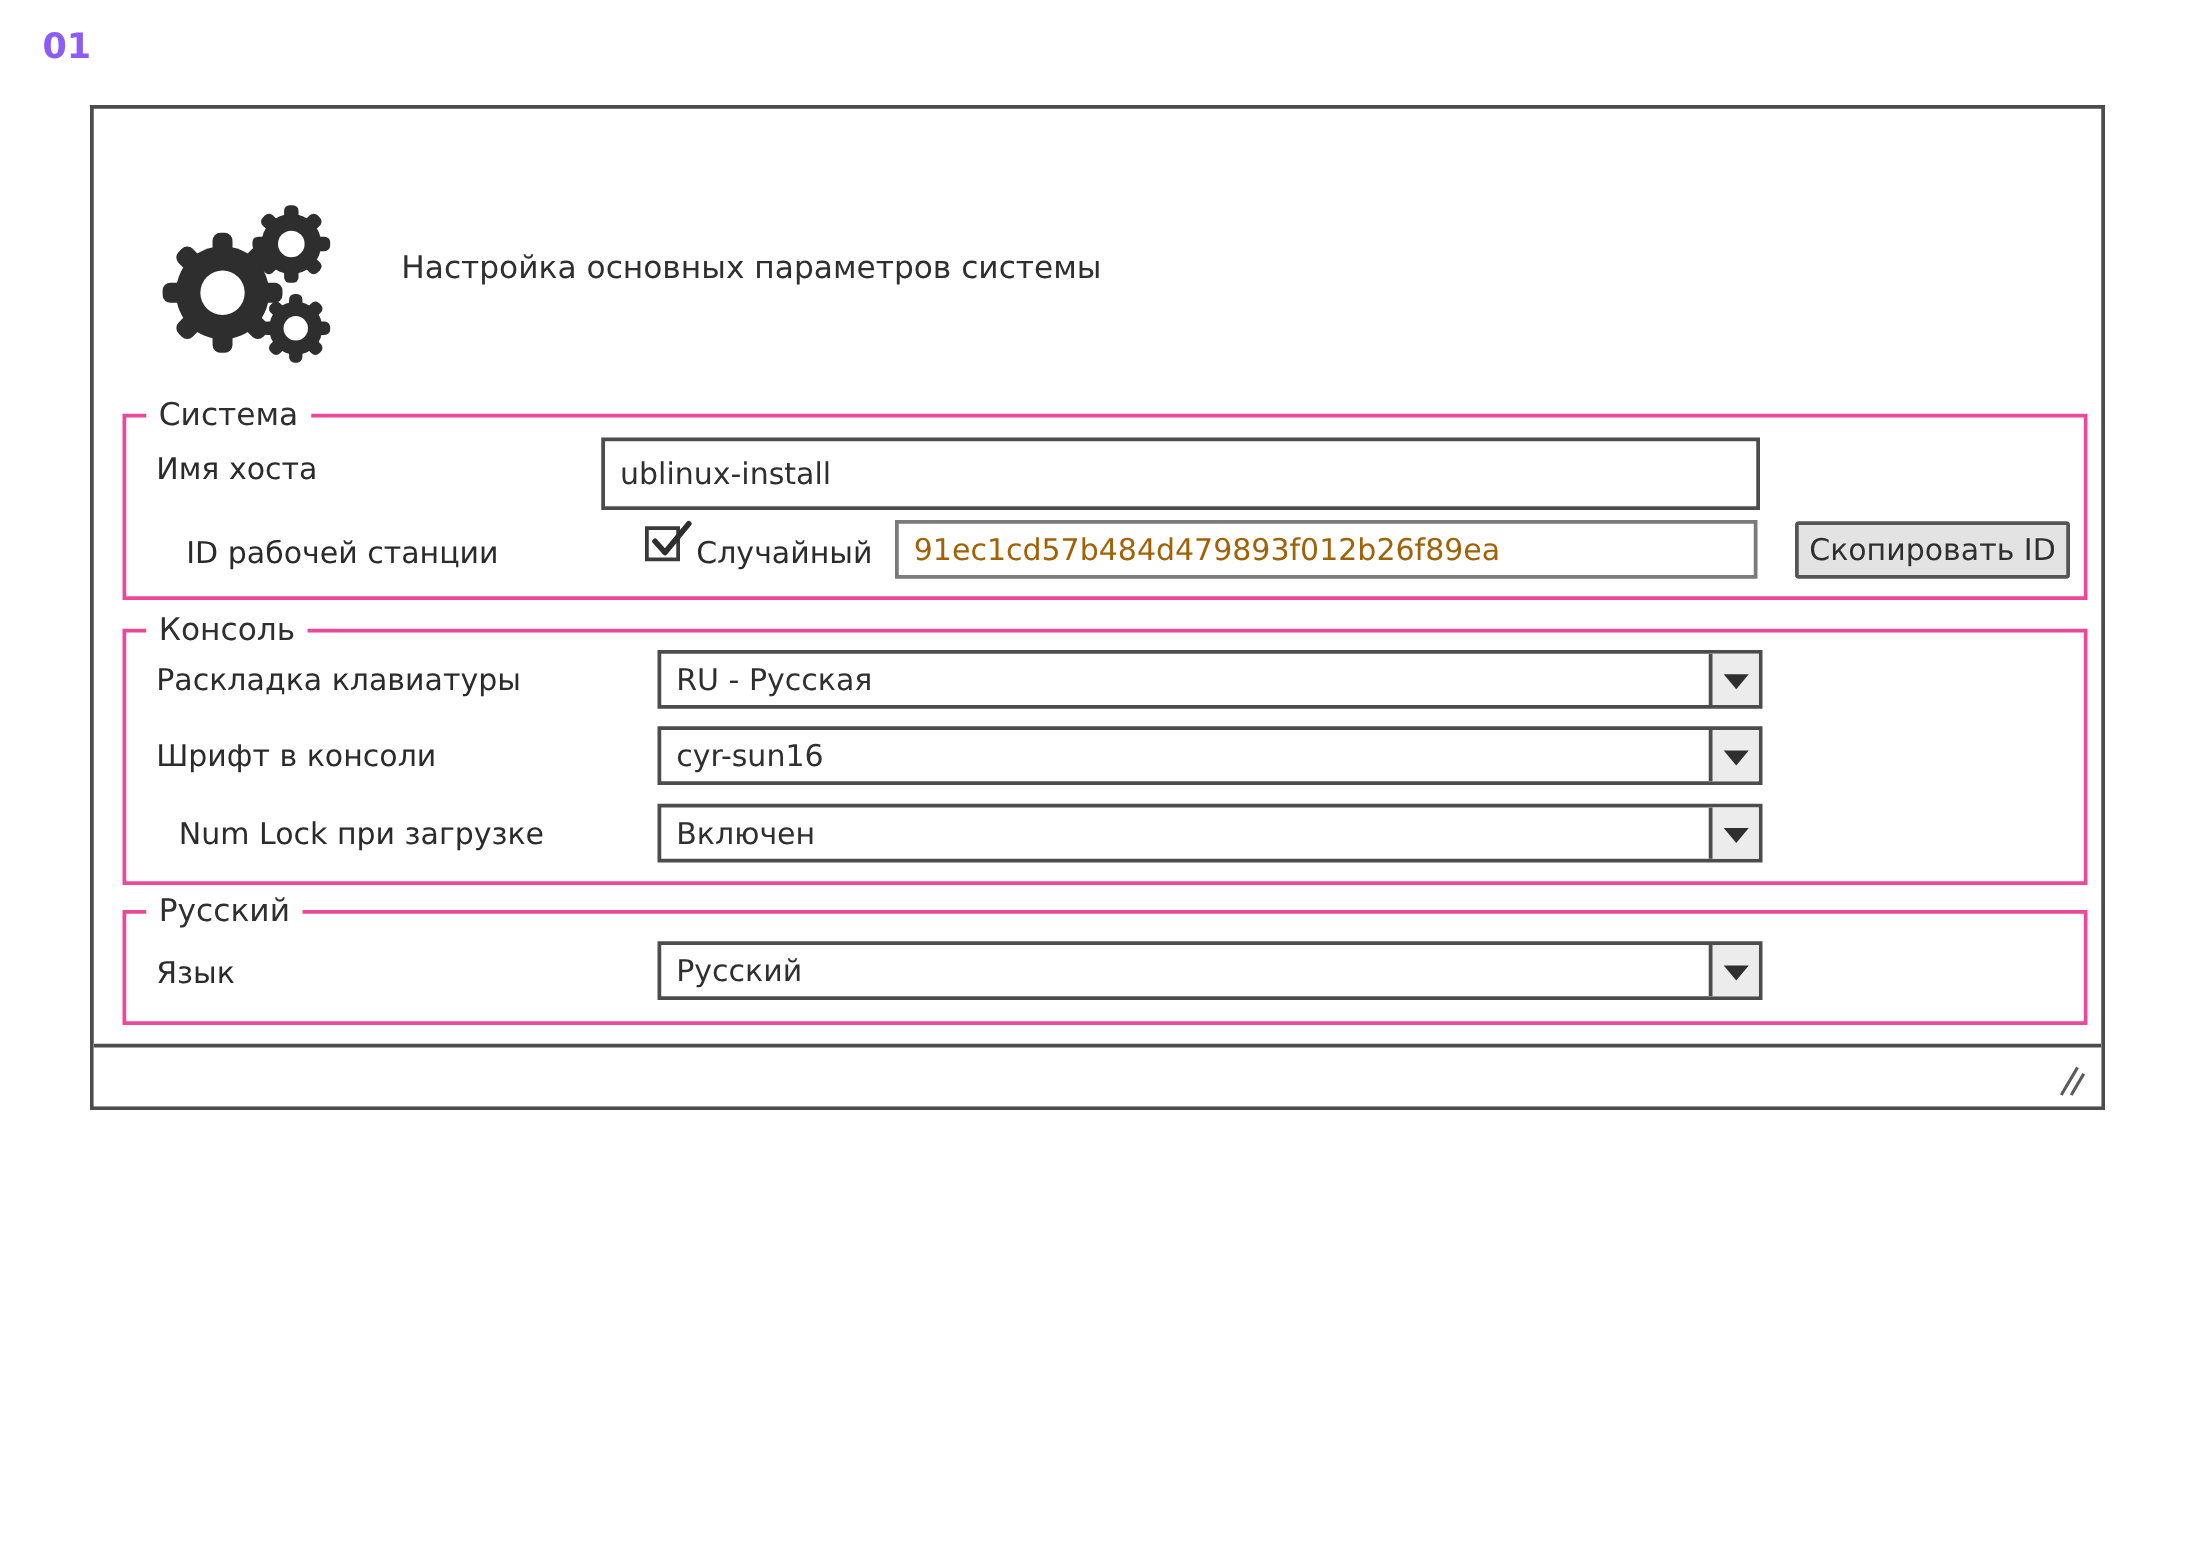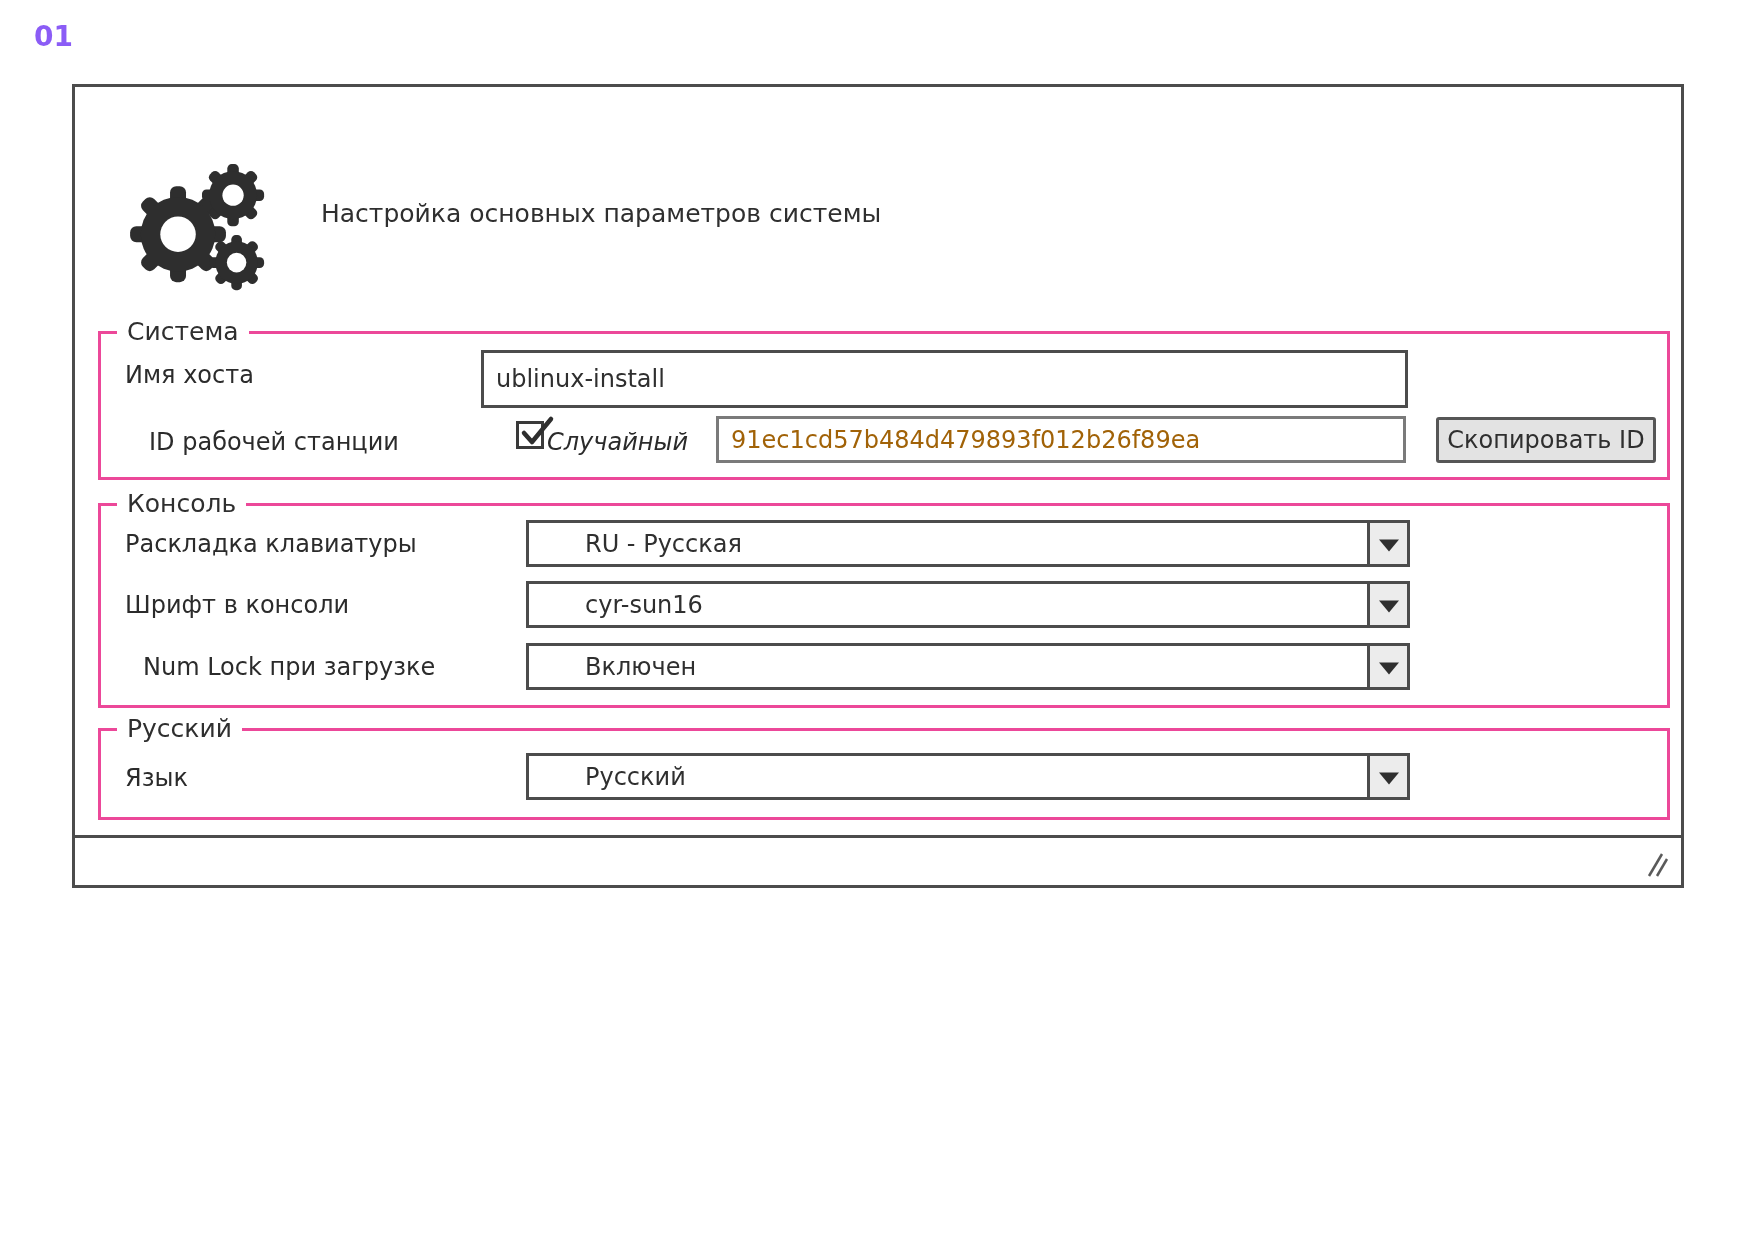--- a/index.html
+++ b/index.html
@@ -45,21 +45,21 @@
     background: #fff; cursor: pointer; }
   .checkbox svg { position: absolute; left: 1px; top: -9px; overflow: visible; }
 
   .push-button { position: absolute; border: 3px solid #565656; border-radius: 3px;
     background: #e3e3e3; font-family: "DejaVu Sans", sans-serif; font-size: 24px;
     color: #2f2f2f; cursor: pointer; }
 
   .select { position: absolute; left: 451px; width: 884px; height: 47px;
     border: 3px solid #4c4c4c; background: #fff; cursor: pointer; }
   .select-value { position: absolute; left: 12px; top: 0; line-height: 42px;
-    font-size: 24px; color: #2f2f2f; white-space: nowrap; margin-left: 44px; }
+    font-size: 24px; color: #2f2f2f; white-space: nowrap; }
   .select-arrow { position: absolute; right: 0; top: 0; width: 40px; height: 100%;
     background: #ececec; border-left: 3px solid #4c4c4c; }
   .select-arrow::after { content: ""; position: absolute; left: 50%; top: 50%;
     transform: translate(-50%, -38%); width: 0; height: 0;
     border-left: 10px solid transparent; border-right: 10px solid transparent;
     border-top: 12px solid #2f2f2f; }
 
   .statusbar { position: absolute; left: 0; bottom: 0; width: 100%; height: 50px;
     border-top: 3px solid #4c4c4c; background: #fff; }
   .resize-grip { position: absolute; right: 10px; bottom: 7px; width: 24px; height: 26px;
@@ -107,21 +107,21 @@
     <span class="legend">Система</span>
   </div>
   <div class="field-label" style="left:50px; top:274px;">Имя хоста</div>
   <input class="text-input" style="left: 406px; top: 263px; width: 927px; height: 58px;" value="ublinux-install">
   <div class="field-label" style="left:50px; top:341px;margin-left:24px;">ID рабочей станции</div>
   <div class="checkbox" style="left:441px; top:334px;">
     <svg width="34" height="34" viewBox="0 0 34 34">
       <polyline points="4,18 12,27 31,4" fill="none" stroke="#2e2e2e" stroke-width="4.5" stroke-linecap="round" stroke-linejoin="round"></polyline>
     </svg>
   </div>
-  <div class="field-label" style="left:472px; top:341px;font-style:italic;">Случайный</div>
+  <div class="field-label" style="left:482px; top:341px;">Случайный</div>
   <input class="text-input muted" style="left: 641px; top: 329px; width: 690px; height: 47px;" value="91ec1cd57b484d479893f012b26f89ea">
   <button class="push-button" style="left:1361px; top:330px; width:220px; height:46px;">Скопировать ID</button>
 
   <div class="groupbox gb-console">
     <span class="legend">Консоль</span>
   </div>
   <div class="field-label" style="left:50px; top:443px;">Раскладка клавиатуры</div>
   <div class="select" style="top:433px;">
     <span class="select-value">RU - Русская</span>
     <span class="select-arrow"></span>

